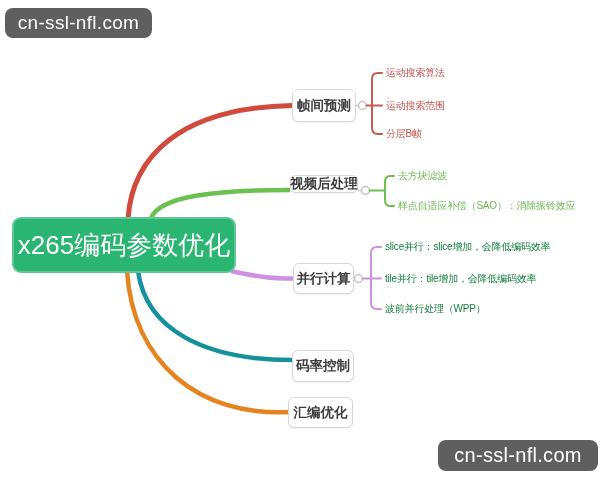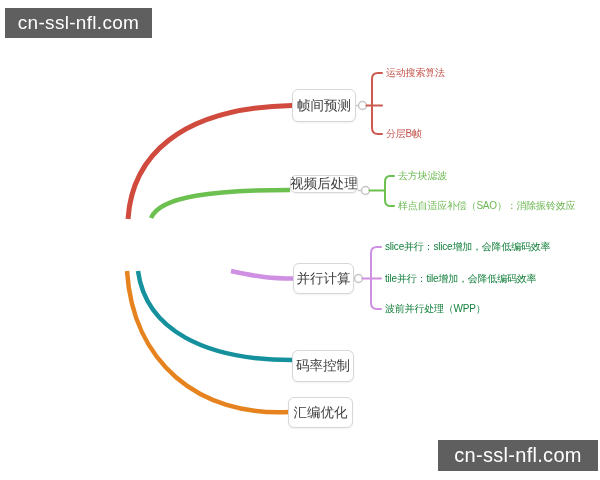--- a/index.html
+++ b/index.html
@@ -11,38 +11,38 @@
   .root-node{
     position:absolute;left:12px;top:217px;width:224px;height:56px;
     background:#2ab573;border:2px solid #5ec794;border-radius:9px;
     display:flex;align-items:center;justify-content:center;box-sizing:border-box;
   }
   .root-node span{color:#ffffff;font-size:26px;font-weight:500;white-space:nowrap;letter-spacing:0px;}
   .branch-box{
     position:absolute;background:#ffffff;border:1px solid #d7d7d7;border-radius:6px;
     display:flex;align-items:center;justify-content:center;box-sizing:border-box;
     box-shadow:0 1px 2px rgba(0,0,0,0.06);
-    color:#3d3d3d;font-size:13.5px;font-weight:400;white-space:nowrap;
+    color:#3d3d3d;font-size:13.5px;font-weight:700;white-space:nowrap;
   }
   .b1{left:292px;top:89px;width:64px;height:33px;}
   .b2{left:290px;top:175px;width:68px;height:18px;}
   .b3{left:293px;top:263px;width:61px;height:31px;}
   .b4{left:292px;top:344px;width:62px;height:32px;margin-top:6px;}
   .b5{left:288px;top:397px;width:65px;height:31px;}
   .leaf{
     position:absolute;transform:translateY(-50%);
     font-size:10px;white-space:nowrap;letter-spacing:-0.2px;
   }
   .leaf.red{color:#c4534a;}
   .leaf.green{color:#6cb852;}
   .leaf.purple{color:#15803d;}
   .wm{
     position:absolute;background:#5f5f5f;color:#ffffff;
     display:flex;align-items:center;justify-content:center;
-    font-size:19px;letter-spacing:0.3px;white-space:nowrap;
+    font-size:19px;letter-spacing:0.3px;white-space:nowrap;border-radius:8px;
   }
   .wm-top{left:5px;top:8px;width:147px;height:30px;}
   .wm-bottom{left:438px;top:440px;width:160px;height:31px;font-size:20px;}
 </style>
 </head>
 <body>
 
 <div class="stage">
 
   <svg width="600" height="480" viewBox="0 0 600 480">
@@ -59,38 +59,42 @@
 
     <circle cx="362.5" cy="105.5" r="4" fill="#ffffff" stroke="#c6c6c6" stroke-width="1.5"></circle>
     <circle cx="365.5" cy="190.5" r="4" fill="#ffffff" stroke="#c6c6c6" stroke-width="1.5"></circle>
     <circle cx="358.5" cy="278.5" r="4" fill="#ffffff" stroke="#c6c6c6" stroke-width="1.5"></circle>
 
     <path d="M366.5,105.5 L372,105.5 M372,105.5 L382,105.5 M382,73 L378,73 Q372,73 372,79 L372,128 Q372,134 378,134 L382,134" fill="none" stroke="#cd5a50" stroke-width="2" stroke-linecap="round" stroke-linejoin="round"></path>
     <path d="M369.5,190.5 L385,190.5 M394,176 L390,176 Q385,176 385,182 L385,200 Q385,206 390,206 L394,206" fill="none" stroke="#6cc04f" stroke-width="2" stroke-linecap="round" stroke-linejoin="round"></path>
     <path d="M362.5,278.5 L371,278.5 M371,278.5 L381,278.5 M381,247 L377,247 Q371,247 371,253 L371,303 Q371,309 377,309 L381,309" fill="none" stroke="#cf8fe2" stroke-width="2" stroke-linecap="round" stroke-linejoin="round"></path>
   </svg>
 
+  <div class="root-node">
+    <span>x265编码参数优化</span>
+  </div>
 
   <div class="branch-box b1">
     <span>帧间预测</span>
   </div>
   <div class="branch-box b2">
     <span>视频后处理</span>
   </div>
   <div class="branch-box b3">
     <span>并行计算</span>
   </div>
   <div class="branch-box b4">
     <span>码率控制</span>
   </div>
   <div class="branch-box b5">
     <span>汇编优化</span>
   </div>
 
   <div class="leaf red" style="left:386px;top:73px;">运动搜索算法</div>
+  <div class="leaf red" style="left:386px;top:105.5px;">运动搜索范围</div>
   <div class="leaf red" style="left:386px;top:134px;">分层B帧</div>
 
   <div class="leaf green" style="left:398px;top:176px;">去方块滤波</div>
   <div class="leaf green" style="left:398px;top:206px;">样点自适应补偿（SAO）：消除振铃效应</div>
 
   <div class="leaf purple" style="left:385px;top:247px;">slice并行：slice增加，会降低编码效率</div>
   <div class="leaf purple" style="left:385px;top:278.5px;">tile并行：tile增加，会降低编码效率</div>
   <div class="leaf purple" style="left:385px;top:309px;">波前并行处理（WPP）</div>
 
   <div class="wm wm-top">cn-ssl-nfl.com</div>

